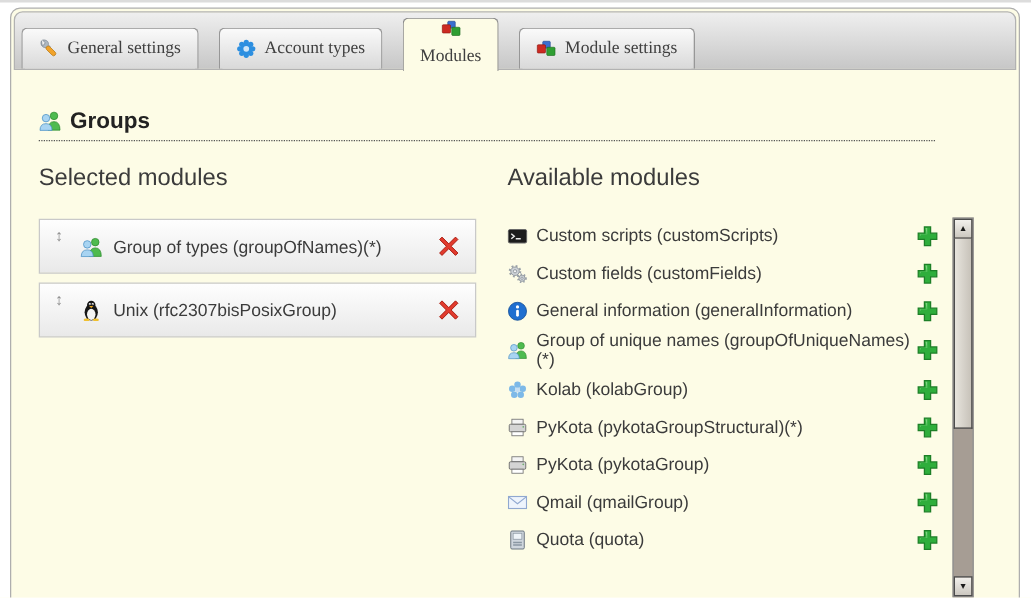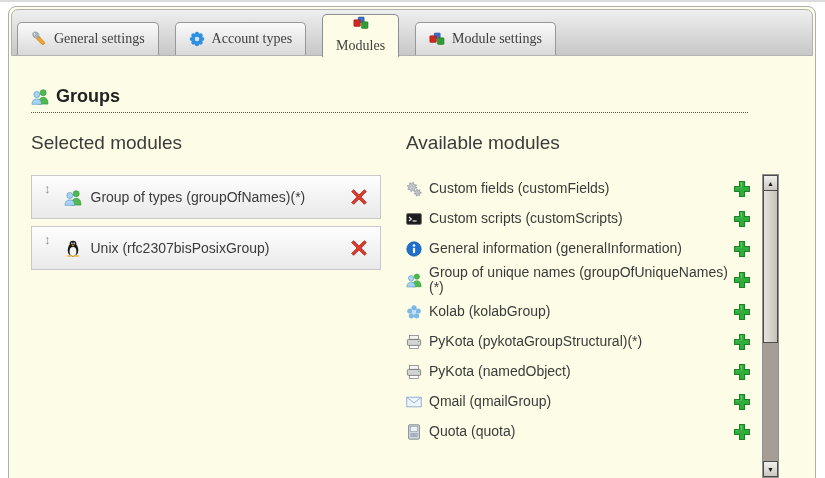--- a/index.html
+++ b/index.html
@@ -240,44 +240,44 @@
       </div>
 
       <div class="col-right">
         <div class="col-heading">Available modules</div>
 
         <div class="avail-body">
           <div class="avail-list">
 
             <div class="avail-row">
               <svg class="icon16">
+                  <use href="#sym-terminal"></use>
+                </svg>
+              <span class="avail-label">Custom scripts (customScripts)</span>
+              <button class="plus-btn">
+                <svg>
+                    <use href="#sym-plus"></use>
+                  </svg>
+              </button>
+            </div>
+
+            <div class="avail-row">
+              <svg class="icon16">
                   <use href="#sym-gears"></use>
                 </svg>
               <span class="avail-label">Custom fields (customFields)</span>
               <button class="plus-btn">
                 <svg>
                     <use href="#sym-plus"></use>
                   </svg>
               </button>
             </div>
 
             <div class="avail-row">
               <svg class="icon16">
-                  <use href="#sym-terminal"></use>
-                </svg>
-              <span class="avail-label">Custom scripts (customScripts)</span>
-              <button class="plus-btn">
-                <svg>
-                    <use href="#sym-plus"></use>
-                  </svg>
-              </button>
-            </div>
-
-            <div class="avail-row">
-              <svg class="icon16">
                   <use href="#sym-info"></use>
                 </svg>
               <span class="avail-label">General information (generalInformation)</span>
               <button class="plus-btn">
                 <svg>
                     <use href="#sym-plus"></use>
                   </svg>
               </button>
             </div>
 
@@ -315,21 +315,21 @@
                 <svg>
                     <use href="#sym-plus"></use>
                   </svg>
               </button>
             </div>
 
             <div class="avail-row">
               <svg class="icon16">
                   <use href="#sym-printer"></use>
                 </svg>
-              <span class="avail-label">PyKota (namedObject)</span>
+              <span class="avail-label">PyKota (pykotaGroup)</span>
               <button class="plus-btn">
                 <svg>
                     <use href="#sym-plus"></use>
                   </svg>
               </button>
             </div>
 
             <div class="avail-row">
               <svg class="icon16">
                   <use href="#sym-envelope"></use>

